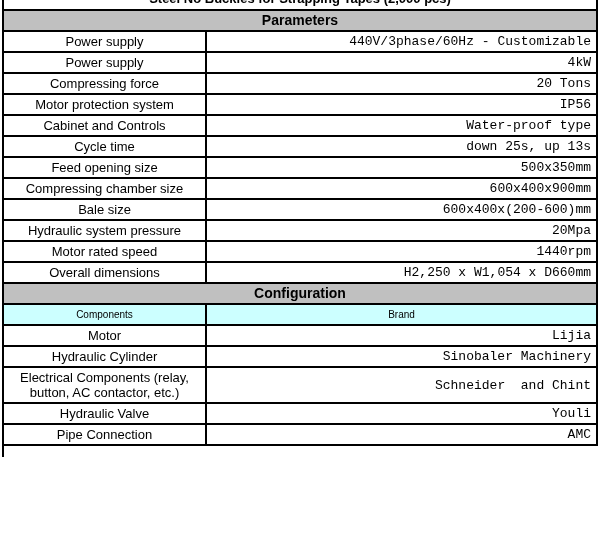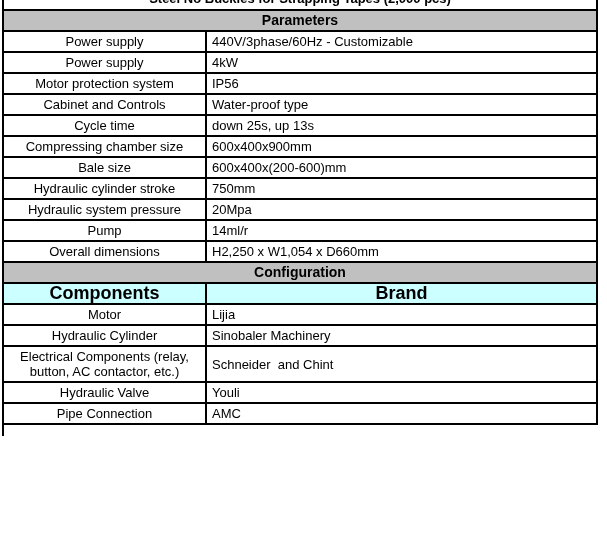--- a/index.html
+++ b/index.html
@@ -52,25 +52,25 @@
   }
   tr.section-header td {
     background: var(--section-header-bg, #c0c0c0);
     text-align: center;
     font-weight: bold;
     font-size: 14px;
   }
   tr.subheader td {
     background: var(--subheader-bg, #ccffff);
     text-align: center;
-    font-weight: bold;
-    font-size: 18px;
+    font-weight: normal;
+    font-size: 10px;
   }
   td.label-cell { text-align: center; }
-  td.value-cell { text-align: left; white-space: pre-wrap; }
+  td.value-cell { text-align: right; white-space: pre-wrap; font-family: Liberation Mono, monospace; }
   .table-continuation-stub {
     width: 2px;
     height: 11px;
     background: var(--border, #000);
     margin-left: 2px;
   }
 </style>
 </head>
 <body>
 
@@ -99,62 +99,66 @@
   <tr class="data-row">
     <td class="label-cell">Power supply</td>
     <td class="value-cell">440V/3phase/60Hz - Customizable</td>
   </tr>
 
   <tr class="data-row">
     <td class="label-cell">Power supply</td>
     <td class="value-cell">4kW</td>
   </tr>
 
+  <tr class="data-row">
+    <td class="label-cell">Compressing force</td>
+    <td class="value-cell">20 Tons</td>
+  </tr>
 
   <tr class="data-row">
     <td class="label-cell">Motor protection system</td>
     <td class="value-cell">IP56</td>
   </tr>
 
   <tr class="data-row">
     <td class="label-cell">Cabinet and Controls</td>
     <td class="value-cell">Water-proof type</td>
   </tr>
 
   <tr class="data-row">
     <td class="label-cell">Cycle time</td>
     <td class="value-cell">down 25s, up 13s</td>
   </tr>
 
+  <tr class="data-row">
+    <td class="label-cell">Feed opening size</td>
+    <td class="value-cell">500x350mm</td>
+  </tr>
 
   <tr class="data-row">
     <td class="label-cell">Compressing chamber size</td>
     <td class="value-cell">600x400x900mm</td>
   </tr>
 
   <tr class="data-row">
     <td class="label-cell">Bale size</td>
     <td class="value-cell">600x400x(200-600)mm</td>
   </tr>
 
-  <tr class="data-row">
-    <td class="label-cell">Hydraulic cylinder stroke</td>
-    <td class="value-cell">750mm</td>
-  </tr>
 
   <tr class="data-row">
     <td class="label-cell">Hydraulic system pressure</td>
     <td class="value-cell">20Mpa</td>
   </tr>
 
-
-  <tr class="data-row">
-    <td class="label-cell">Pump</td>
-    <td class="value-cell">14ml/r</td>
-  </tr>
+  <tr class="data-row">
+    <td class="label-cell">Motor rated speed</td>
+    <td class="value-cell">1440rpm</td>
+  </tr>
+
 
   <tr class="data-row">
     <td class="label-cell">Overall dimensions</td>
     <td class="value-cell">H2,250 x W1,054 x D660mm</td>
   </tr>
 
 </tbody>
 
     <tbody>
       <tr class="section-header">

